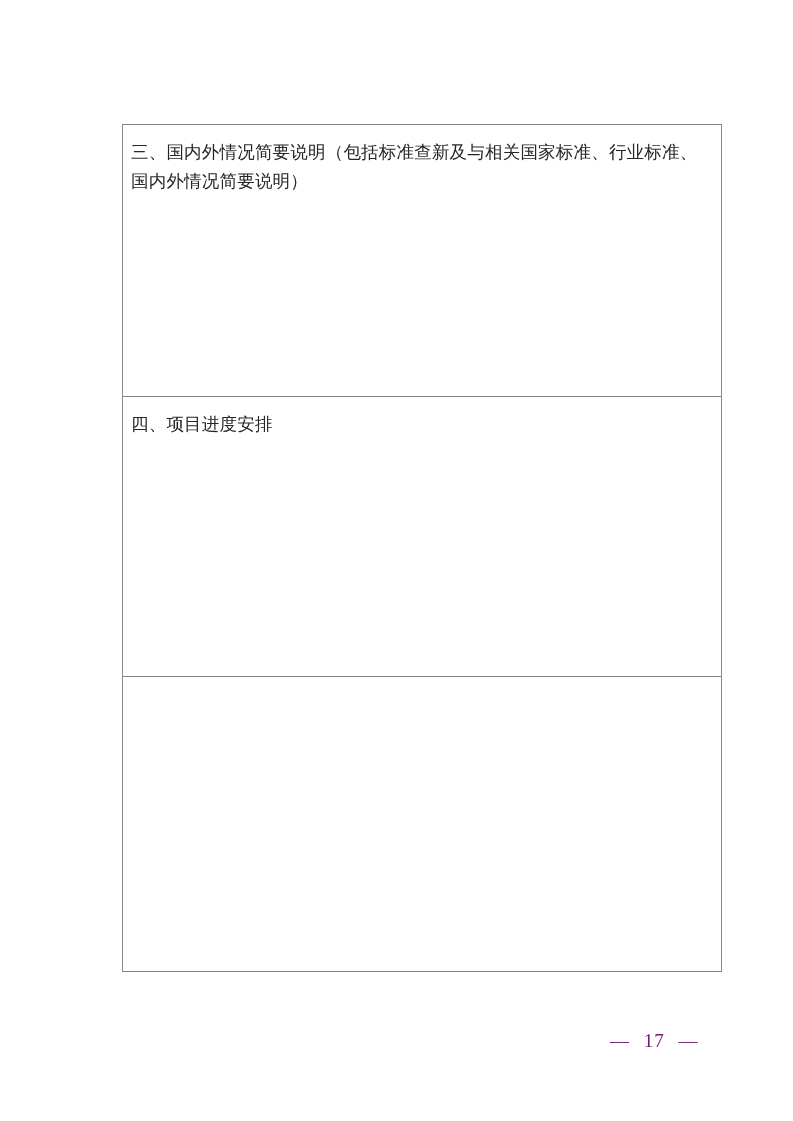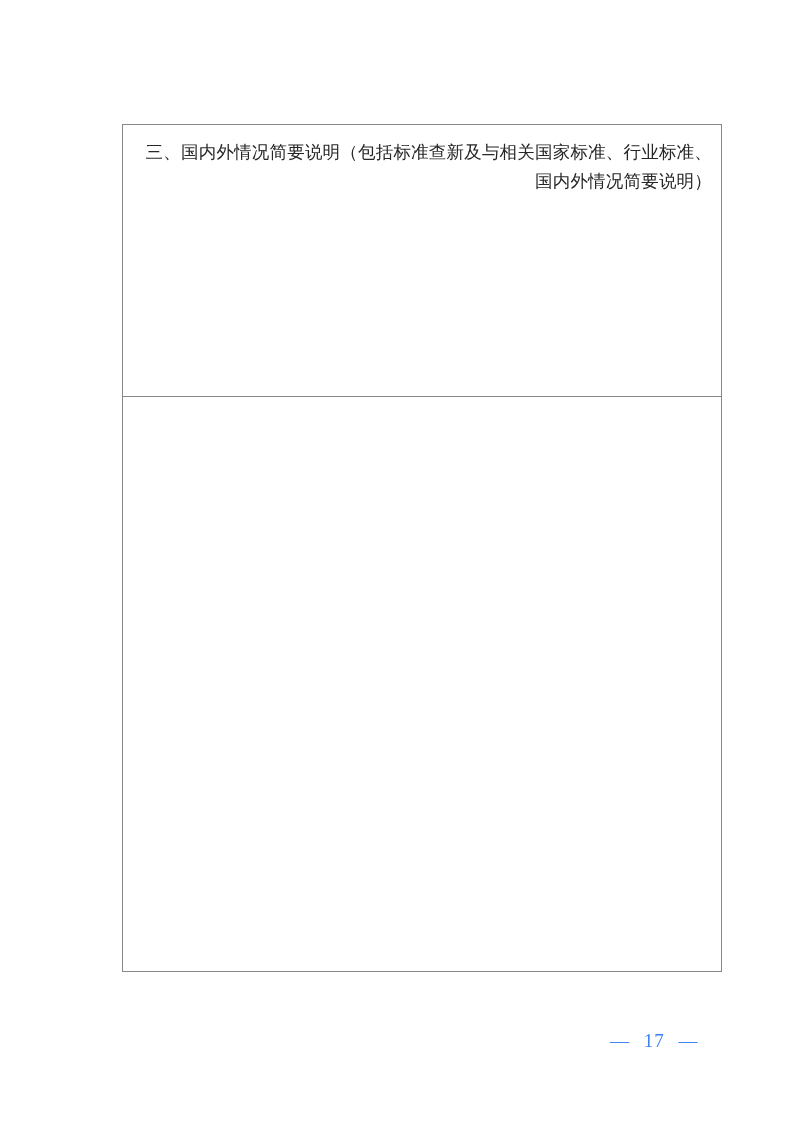--- a/index.html
+++ b/index.html
@@ -27,21 +27,20 @@
     flex-direction: column;
     background: #ffffff;
   }
   .form-row {
     box-sizing: border-box;
     padding: 13px 9px 0 8px;
     color: #262626;
     font-size: 17.5px;
     line-height: 29px;
     letter-spacing: 0.2px;
-    text-align: right;
   }
   .row-1 {
     height: 272px;
     border-bottom: 1px solid #878787;
   }
   .row-2 {
     height: 280px;
     border-bottom: 1px solid #878787;
   }
   .row-3 {
@@ -49,37 +48,40 @@
     padding-top: 9px;
   }
   .title-line {
     display: block;
   }
   .page-footer {
     position: absolute;
     left: 610px;
     top: 1030px;
     font-size: 19px;
-    color: #3b82f6;
+    color: #701a75;
     letter-spacing: 1px;
     word-spacing: 8px;
     white-space: nowrap;
   }
 </style>
 </head>
 <body>
 
 <div class="page">
 
   <div class="form-table">
 
     <div class="form-row row-1">
       <span class="title-line">三、国内外情况简要说明（包括标准查新及与相关国家标准、行业标准、</span>
       <span class="title-line">国内外情况简要说明）</span>
     </div>
 
+    <div class="form-row row-2">
+      <span class="title-line">四、项目进度安排</span>
+    </div>
 
 
   </div>
 
   <div class="page-footer">— 17 —</div>
 
 </div>
 
 </body></html>

